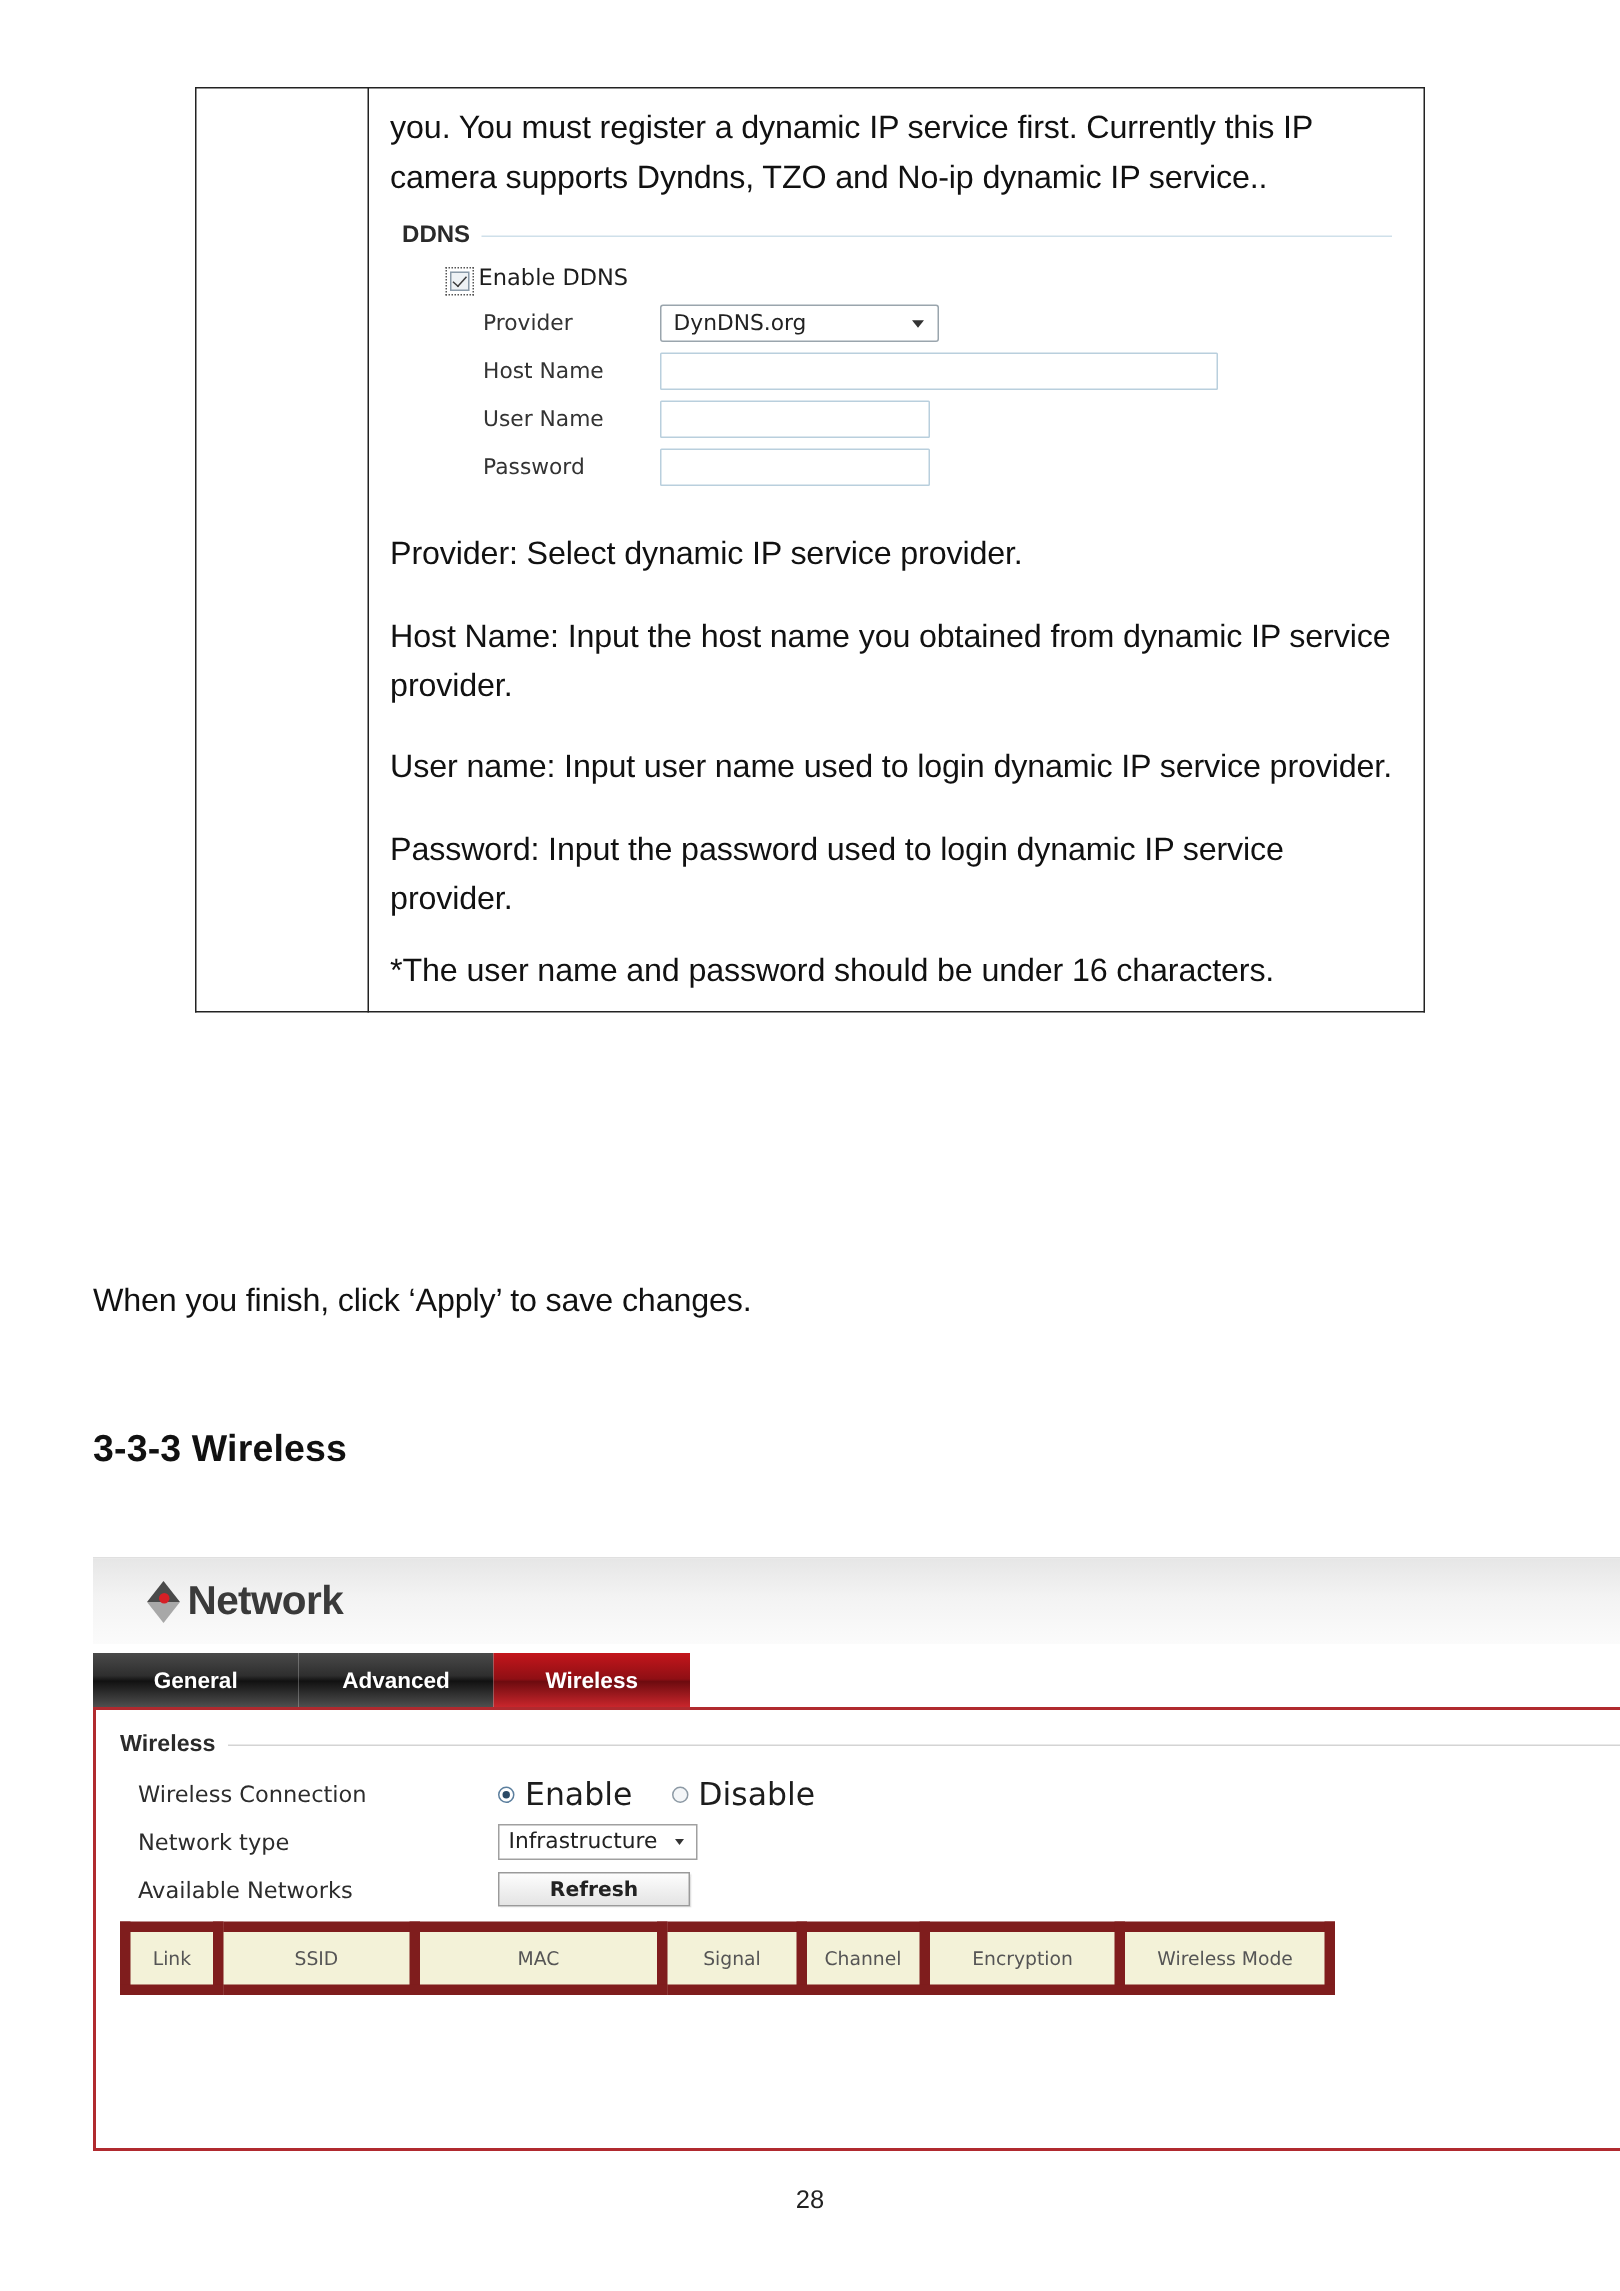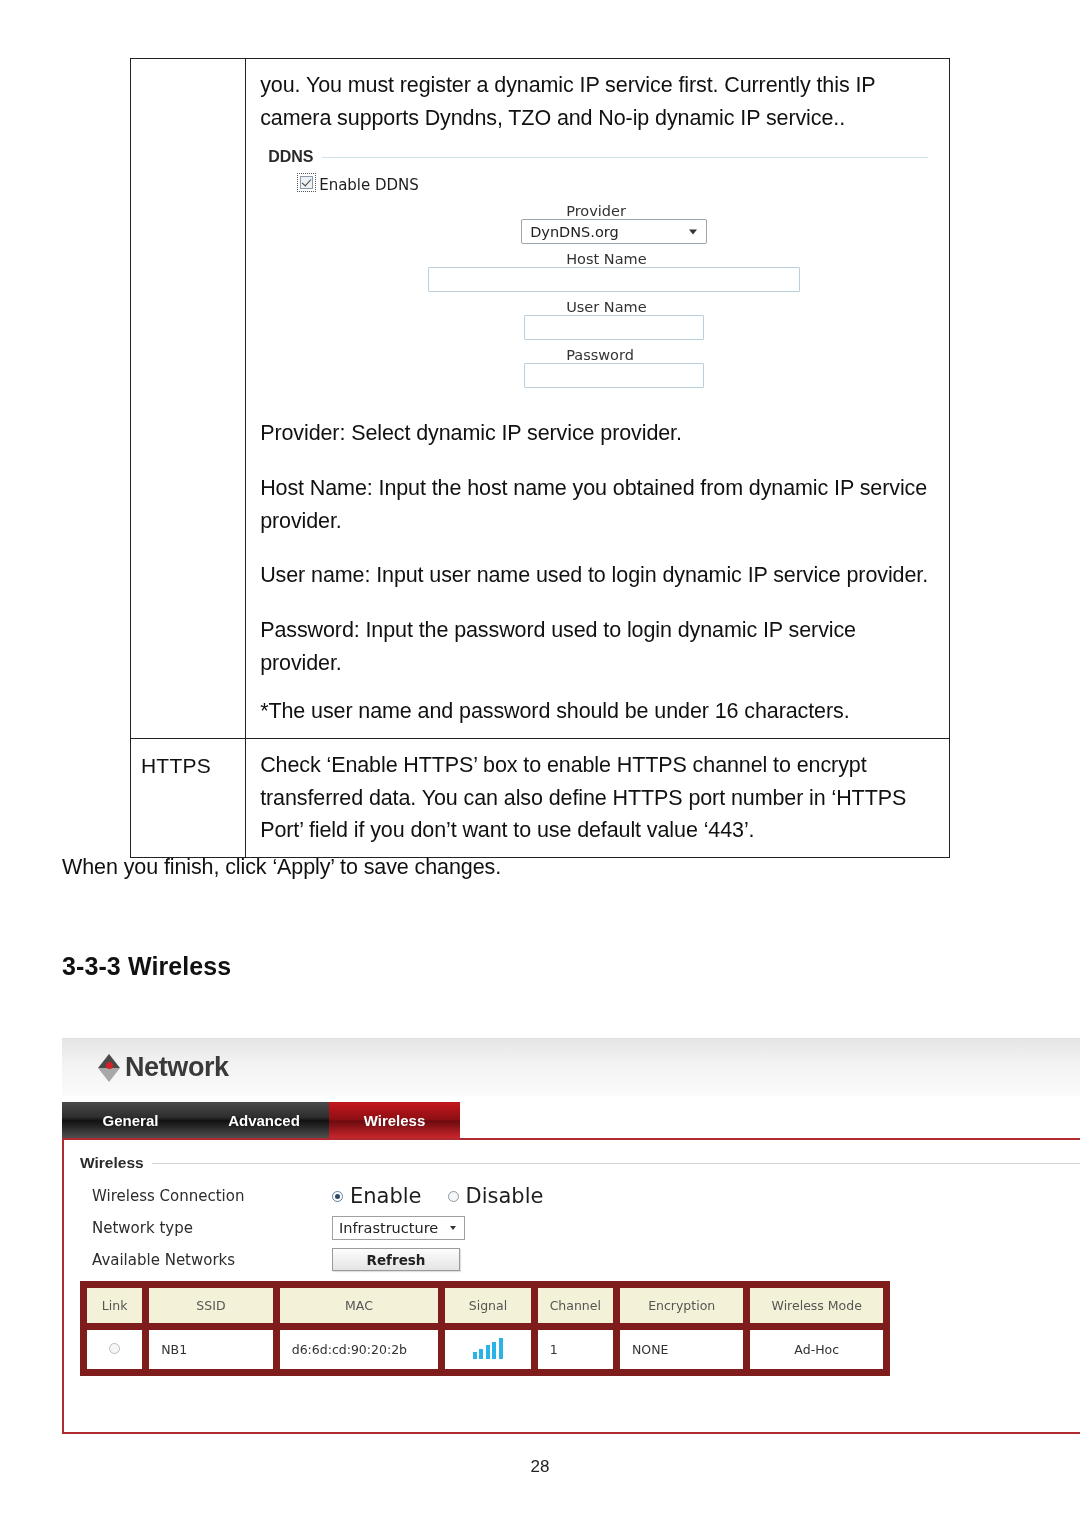--- a/index.html
+++ b/index.html
@@ -64,41 +64,41 @@
     white-space:nowrap;
     font-family:"Liberation Sans", sans-serif;
   }
   .fieldset-rule {
     flex:1;
     height:1px;
     background:#cfe0ea;
   }
   .ddns-body { padding:10px 0 0 32px; }
 
-  .cb-row { display:flex; align-items:flex-start; gap:6px; margin-bottom:9px; }
+  .cb-row { display:flex; align-items:flex-end; gap:6px; margin-bottom:9px; }
   .cbox {
     width:13px; height:13px;
     border:1px solid #8a9aa8;
     background:#eef2f5;
     position:relative;
     flex:none;
   }
   .cbox::after {
     content:"";
     position:absolute;
     left:3px; top:0px;
     width:4px; height:8px;
     border:solid #3c3c3c;
     border-width:0 1.6px 1.6px 0;
     transform:rotate(42deg);
   }
   .focus-dots { outline:1px dotted #555; outline-offset:2px; }
   .cb-label { font-size:15px; color:#1d1d1d; }
 
-  .frow { display:flex; align-items:center; margin-bottom:7px;flex-direction:column; }
+  .frow { display:flex; align-items:center; margin-bottom:7px; }
   .frow .fl {
     width:140px;
     font-size:14.5px;
     color:#333;
     padding-left:22px;
   }
   .sel {
     width:186px; height:25px;
     border:1px solid #9aa5ad;
     background:#fff;
@@ -366,30 +366,20 @@
 
         <div class="gap"></div>
         <p class="para">Provider: Select dynamic IP service provider.</p>
         <div class="gap"></div>
         <p class="para">Host Name: Input the host name you obtained from dynamic IP service provider.</p>
         <div class="gap"></div>
         <p class="para">User name: Input user name used to login dynamic IP service provider.</p>
         <div class="gap"></div>
         <p class="para">Password: Input the password used to login dynamic IP service provider.</p>
         <p class="para">*The user name and password should be under 16 characters.</p>
-      </div>
-    </td>
-  </tr>
-  <tr>
-    <td class="col-label">
-      <div class="label-cell">HTTPS</div>
-    </td>
-    <td class="col-body">
-      <div class="body-cell">
-        <p class="para">Check ‘Enable HTTPS’ box to enable HTTPS channel to encrypt transferred data. You can also define HTTPS port number in ‘HTTPS Port’ field if you don’t want to use default value ‘443’.</p>
       </div>
     </td>
   </tr>
 </tbody>
   </table>
 
 <div class="under-table">When you finish, click ‘Apply’ to save changes.</div>
 
 <div class="sec-heading">3-3-3 Wireless</div>
 
@@ -450,35 +440,18 @@
           <th class="c-link">Link</th>
           <th class="c-ssid">SSID</th>
           <th class="c-mac">MAC</th>
           <th class="c-sig">Signal</th>
           <th class="c-chan">Channel</th>
           <th class="c-enc">Encryption</th>
           <th class="c-mode">Wireless Mode</th>
         </tr>
       </thead>
       <tbody>
-        <tr>
-          <td><span class="rad-cell"></span></td>
-          <td class="lft">NB1</td>
-          <td class="lft">d6:6d:cd:90:20:2b</td>
-          <td>
-            <span class="bars">
-                <i style="height: 7px; background: rgb(43, 179, 232);"></i>
-                <i style="height: 10.4px; background: rgb(43, 179, 232);"></i>
-                <i style="height: 13.8px; background: rgb(43, 179, 232);"></i>
-                <i style="height: 17.2px; background: rgb(43, 179, 232);"></i>
-                <i style="height: 20.6px; background: rgb(43, 179, 232);"></i>
-              </span>
-          </td>
-          <td class="lft">1</td>
-          <td class="lft">NONE</td>
-          <td>Ad-Hoc</td>
-        </tr>
       </tbody>
     </table>
   </div>
 </div>
 
 <div class="page-num">28</div>
 
 </body></html>

